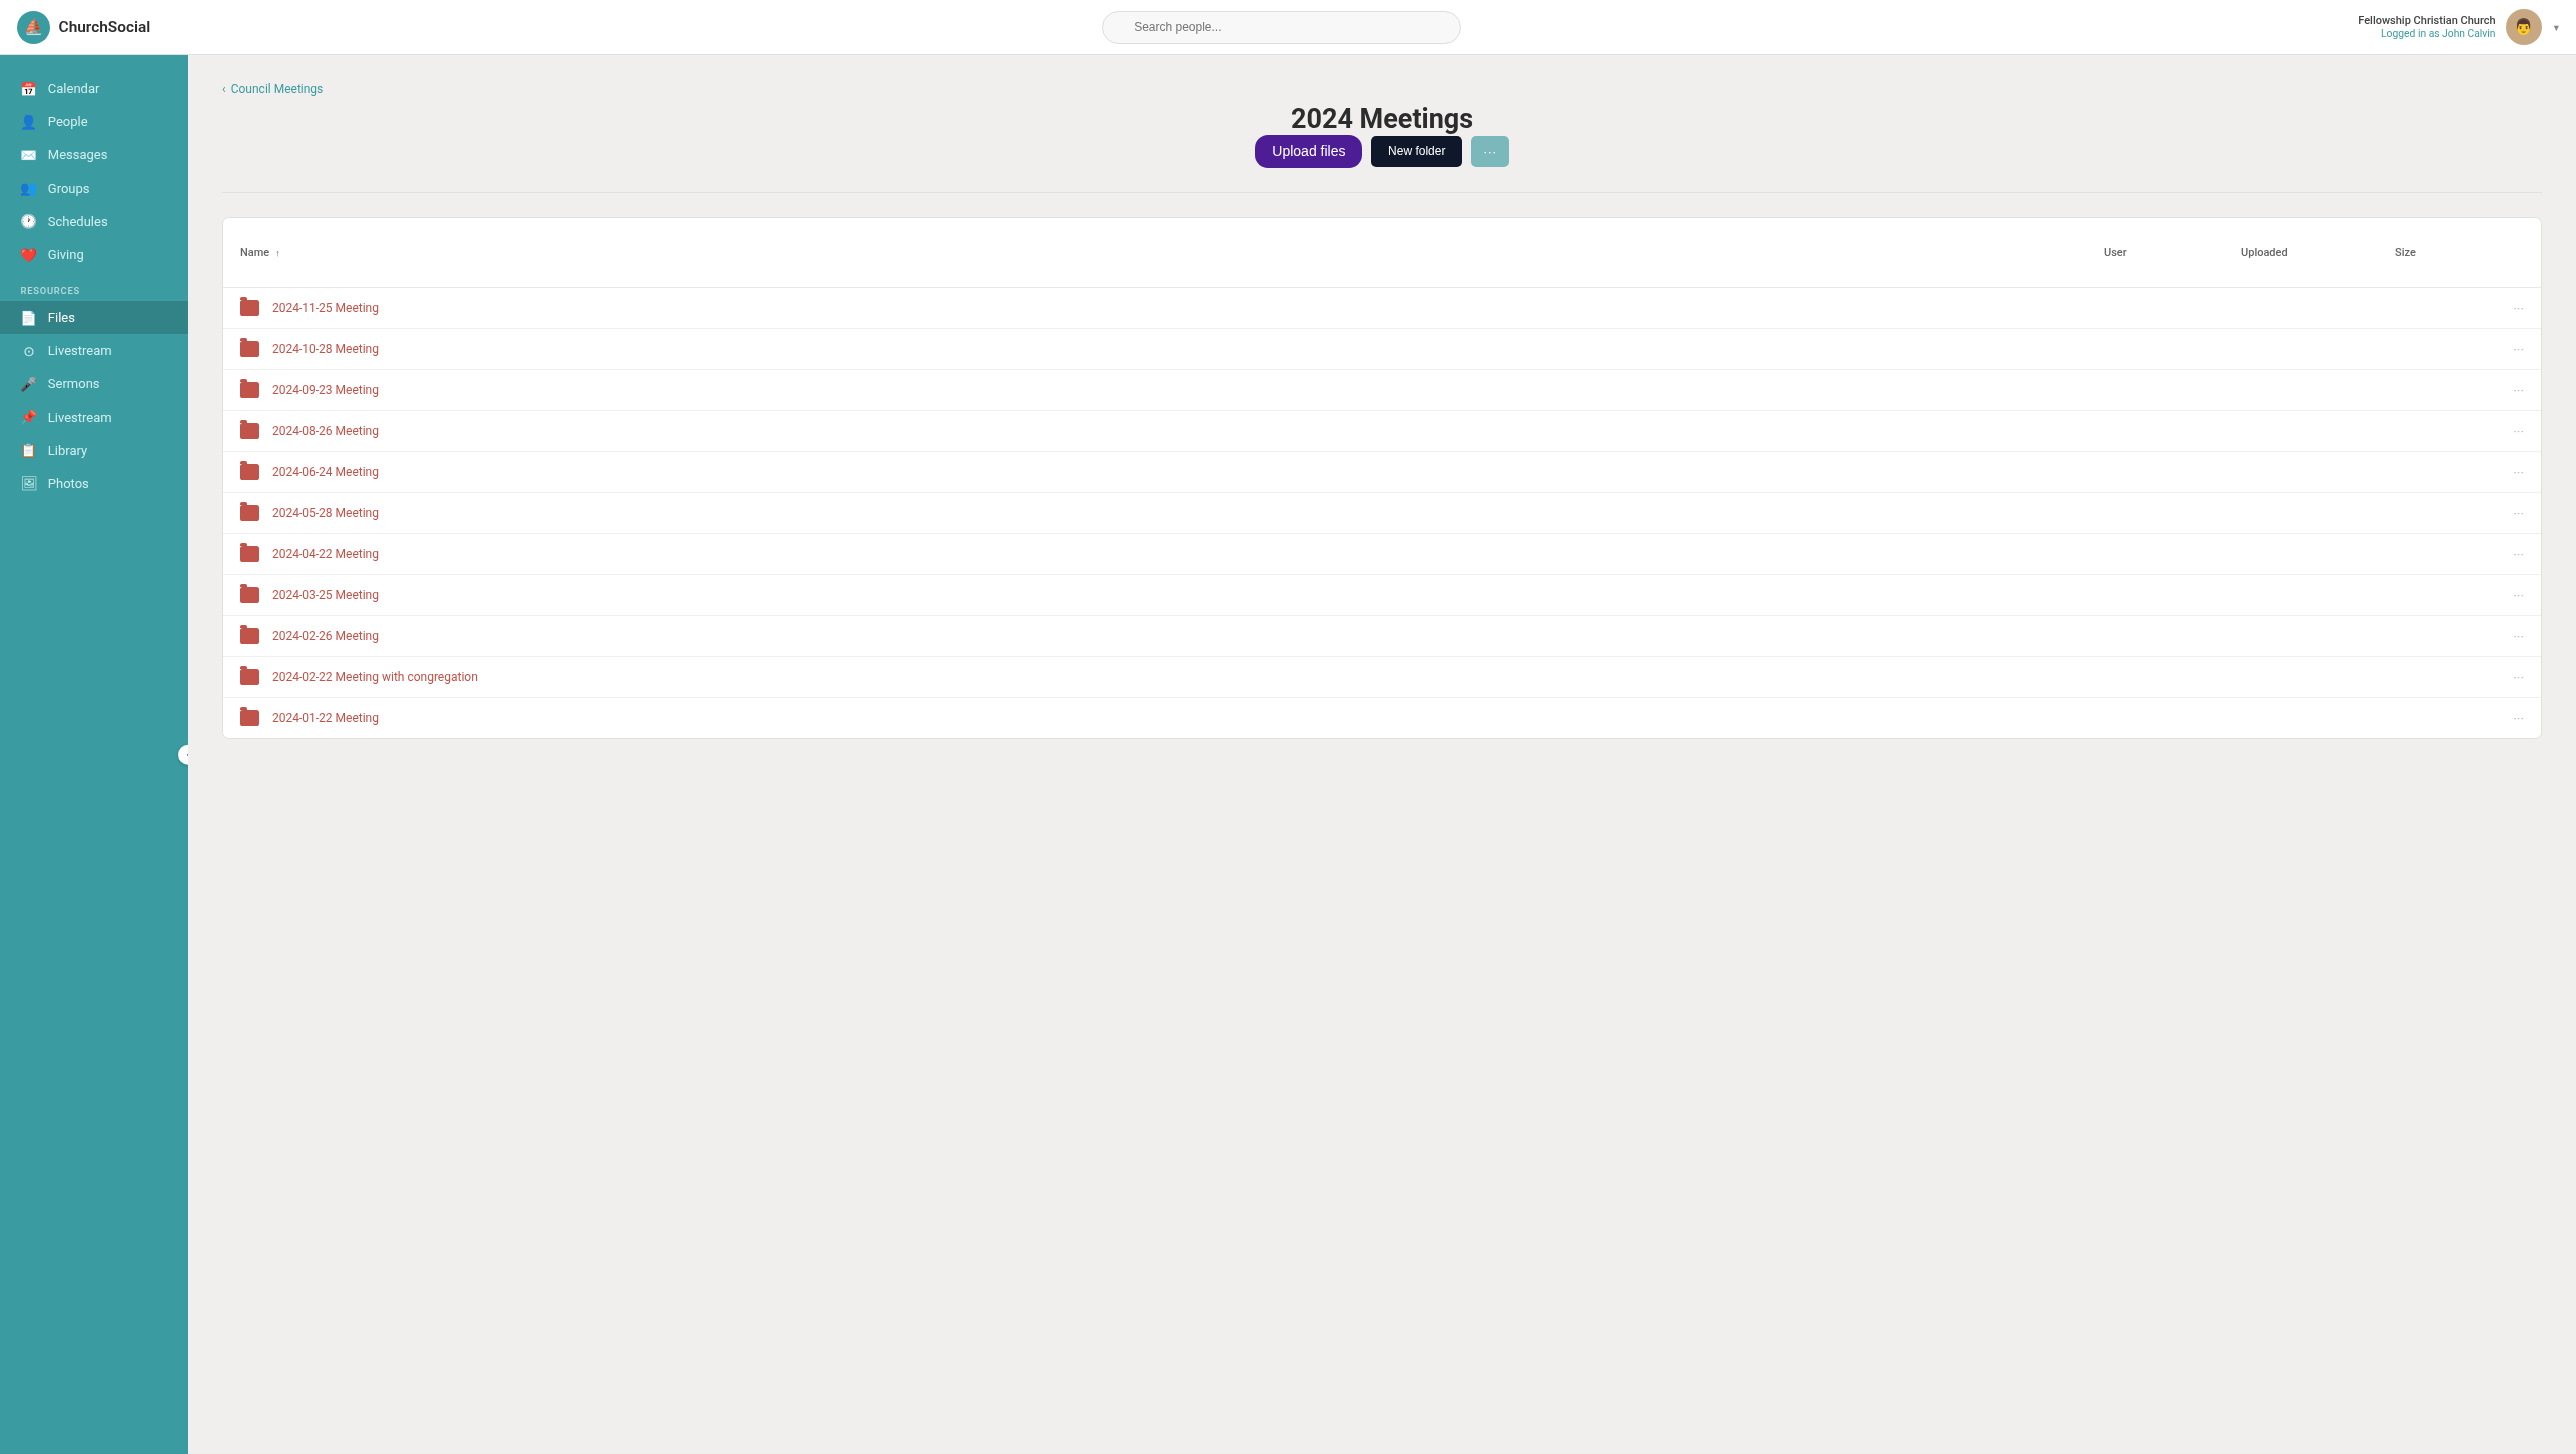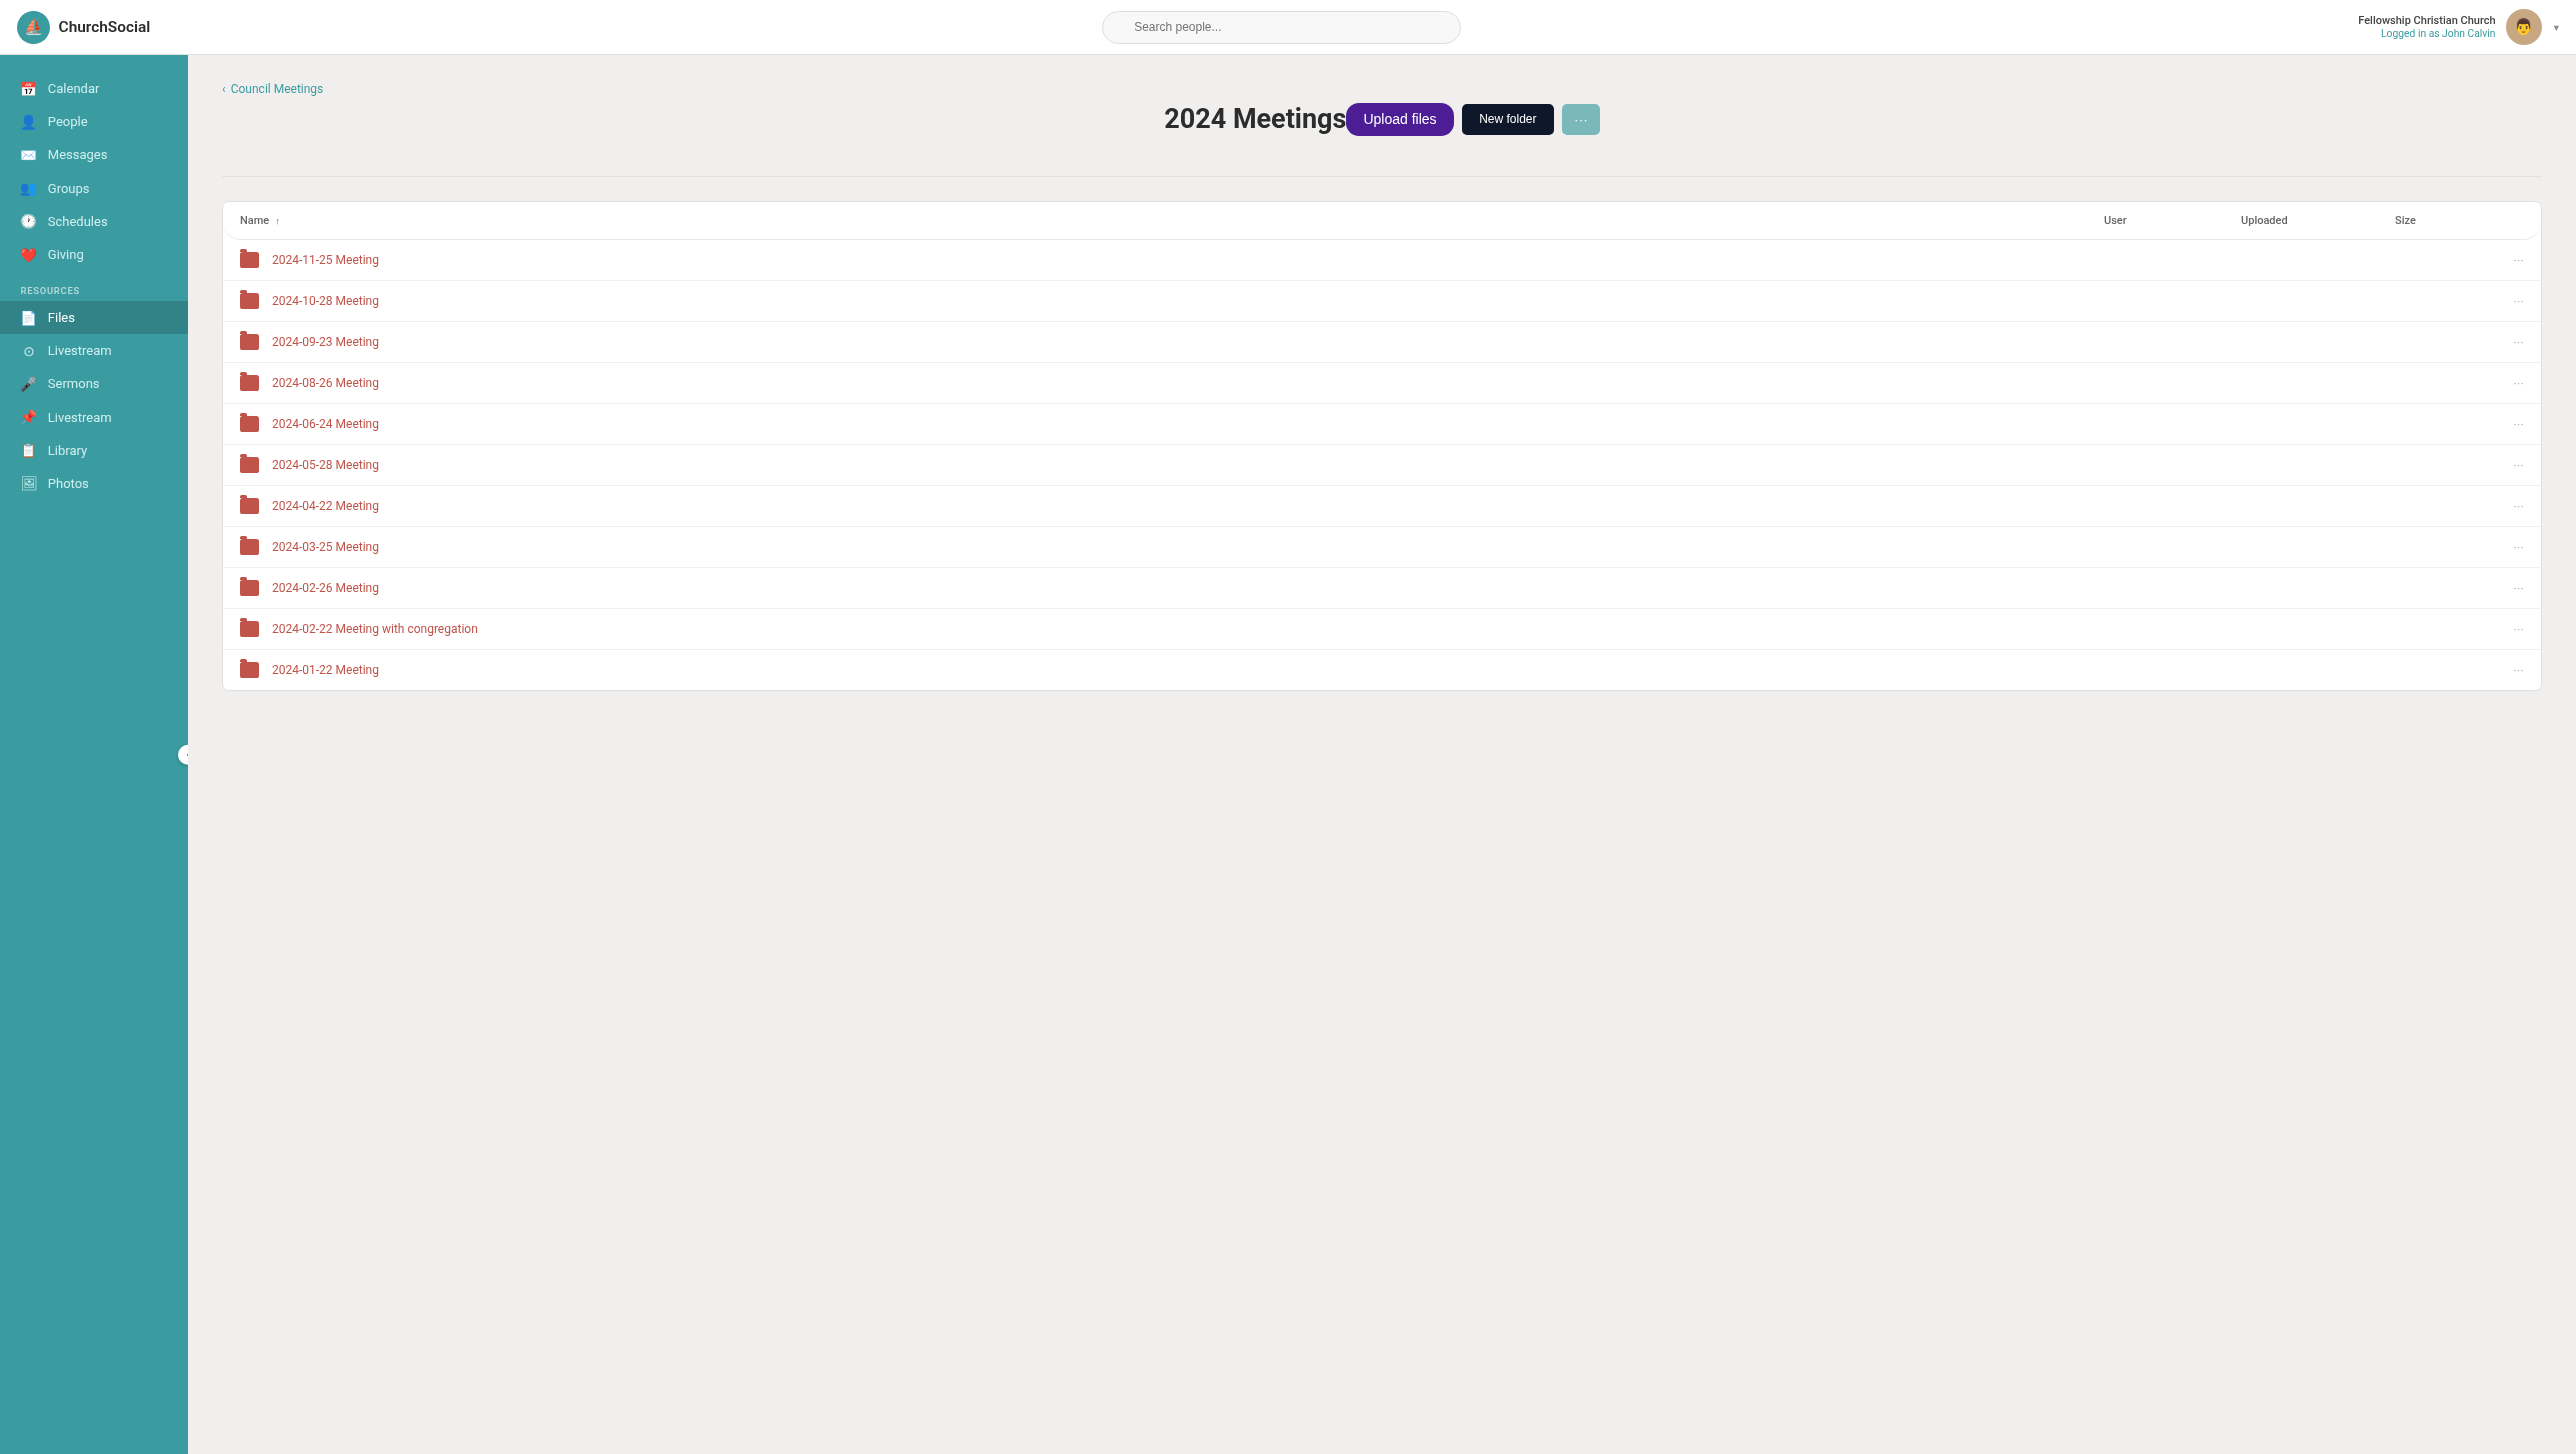--- a/index.html
+++ b/index.html
@@ -186,22 +186,23 @@
       cursor: pointer;
     }
     .breadcrumb-arrow {
       font-size: 12px;
       color: #3a9ba0;
     }
 
     .page-header {
       display: flex;
       align-items: center;
-      justify-content: center;
-      margin-bottom: 40px;
+      justify-content: flex-end;
+      margin-bottom: 24px;
+      flex-direction: column;
     }
     .page-title {
       font-size: 27px;
       font-weight: 700;
       color: #2c2c2c;
     }
     .header-actions {
       display: flex;
       gap: 8.6px;
       align-items: center;
@@ -240,26 +241,25 @@
     
     .file-table {
       background: #fff;
       border-radius: 6.8px;
       border: 0.9px solid #e0e0e0;
       overflow: hidden;
     }
     .table-header {
       display: grid;
       grid-template-columns: 1fr 137px 154px 86px 43px;
-      padding: 12px 17px;
+      padding: 28px 17px;
       border-bottom: 0.9px solid #e8e8e8;
       font-size: 11px;
       color: #666;
       font-weight: 500;
-      border-radius: 18px;
     }
     .sort-icon {
       font-size: 9.4px;
       margin-left: 3.4px;
     }
     .table-row {
       display: grid;
       grid-template-columns: 1fr 137px 154px 86px 43px;
       padding: 12px 17px;
       border-bottom: 0.9px solid #f0f0f0;

